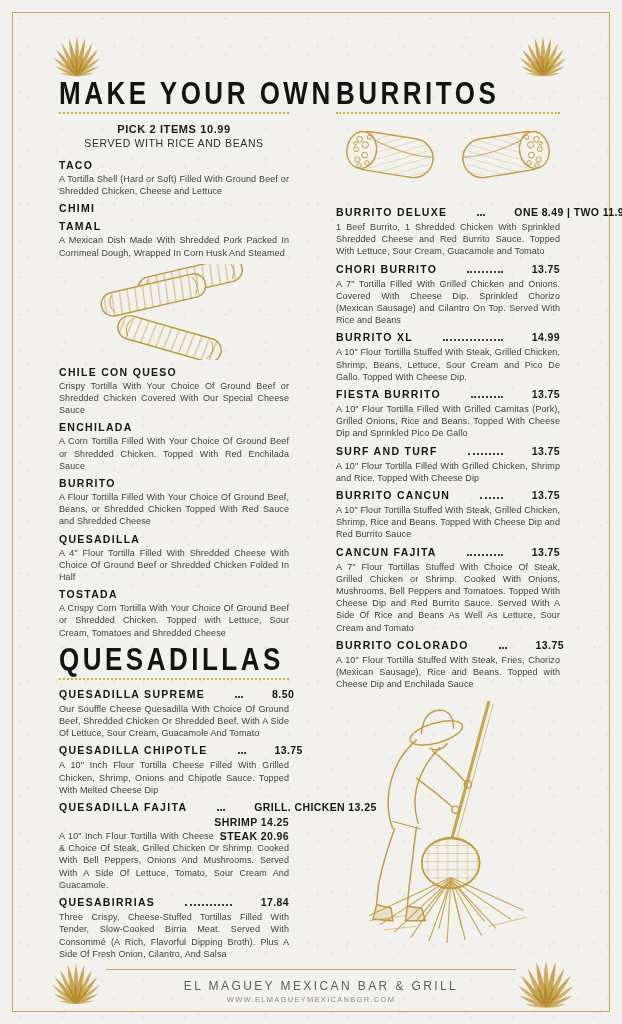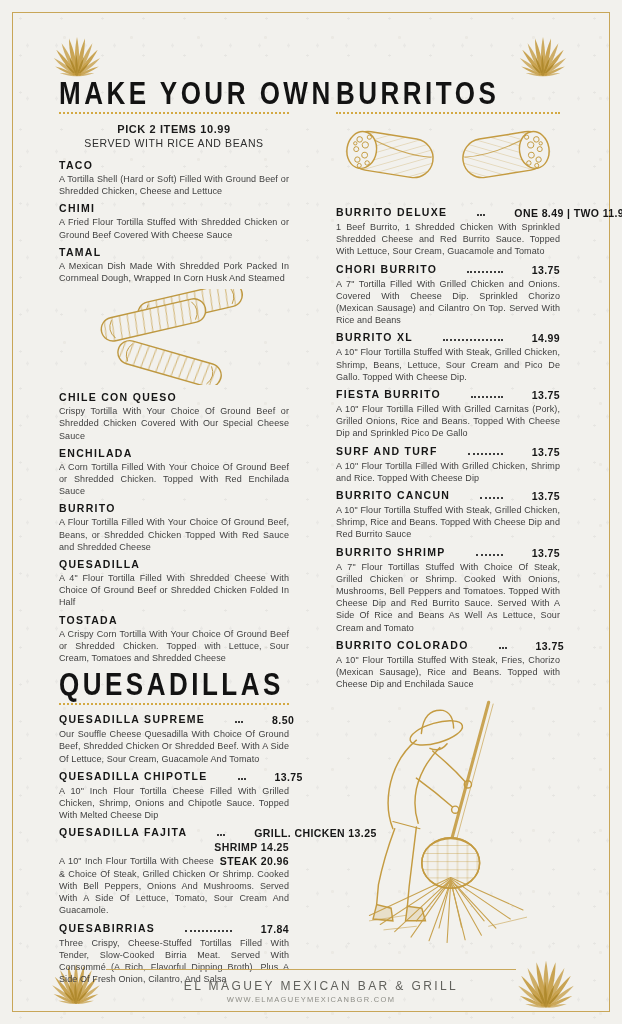--- a/index.html
+++ b/index.html
@@ -30,21 +30,21 @@
     letter-spacing:3.5px; color:#131313; white-space:nowrap;}
   .section-title span{display:inline-block; transform:scaleY(1.18); transform-origin:center;}
   .dotline{border-bottom:2.5px dotted #D3A943; height:0; margin:4px 0 8px;}
 
   .sub1{text-align:center; font-weight:bold; font-size:11px; line-height:14px; letter-spacing:.6px;}
   .sub2{text-align:center; font-size:10.5px; line-height:14px; letter-spacing:.6px; color:#2e2e2e; margin-bottom:9px;}
 
   .menu-item{margin-bottom:5px;}
   .item-name{font-weight:bold; font-size:10.5px; line-height:13px; letter-spacing:1.3px; color:#161616; margin-bottom:1px;}
   .item-desc{font-size:9px; line-height:12.2px; letter-spacing:.1px; color:#3f3f3f; text-align:justify;}
-  .price-row{display:flex; align-items:flex-end; margin-bottom:2px;gap:27px;}
+  .price-row{display:flex; margin-bottom:2px;gap:27px;}
   .price-row .item-name{margin-bottom:0; white-space:nowrap;}
   .leader{flex:1 1 auto; min-width:8px; border-bottom:2px dotted #3d3d3d; margin:0 2px 3px 3px;}
   .price{font-weight:bold; font-size:10.5px; letter-spacing:.4px; white-space:nowrap; color:#161616;}
   .price-line2{text-align:right; font-weight:bold; font-size:10.5px; line-height:13px; letter-spacing:.4px; margin-bottom:1px;}
   .float-price{float:right; font-weight:bold; font-size:10.5px; letter-spacing:.4px; color:#161616; margin-left:6px;}
 
   .illo{display:block; margin:4px auto;}
   .tamales-svg{width:178px; height:96px; margin:5px auto 6px;}
   .burritos-svg{width:222px; height:72px; margin:6px auto 12px;}
   .farmer-svg{width:190px; height:271px; margin:2px auto 0;}
@@ -152,21 +152,20 @@
     <div class="dotline"></div>
     <div class="sub1">PICK 2 ITEMS 10.99</div>
     <div class="sub2">SERVED WITH RICE AND BEANS</div>
 
     <div class="menu-item">
       <div class="item-name">TACO</div>
       <div class="item-desc">A Tortilla Shell (Hard or Soft) Filled With Ground Beef or Shredded Chicken, Cheese and Lettuce</div>
     </div>
     <div class="menu-item">
       <div class="item-name">CHIMI</div>
-      <div class="item-desc">A Fried Flour Tortilla Stuffed With Shredded Chicken or Ground Beef Covered With Cheese Sauce</div>
     </div>
     <div class="menu-item">
       <div class="item-name">TAMAL</div>
       <div class="item-desc">A Mexican Dish Made With Shredded Pork Packed In Cornmeal Dough, Wrapped In Corn Husk And Steamed</div>
     </div>
 
     <svg class="illo tamales-svg" viewBox="0 0 200 110">
       <use href="#tamal" transform="translate(56,18) rotate(-13)"></use>
       <use href="#tamal" transform="translate(14,36) rotate(-13)"></use>
       <use href="#tamal" transform="translate(40,56) rotate(16)"></use>
@@ -288,21 +287,21 @@
     <div class="menu-item">
       <div class="price-row">
         <span class="item-name">BURRITO CANCUN</span>
         <span class="leader"></span>
         <span class="price">13.75</span>
       </div>
       <div class="item-desc">A 10" Flour Tortilla Stuffed With Steak, Grilled Chicken, Shrimp, Rice and Beans. Topped With Cheese Dip and Red Burrito Sauce</div>
     </div>
     <div class="menu-item">
       <div class="price-row">
-        <span class="item-name">BURRITO SHRIMP</span>
+        <span class="item-name">CANCUN FAJITA</span>
         <span class="leader"></span>
         <span class="price">13.75</span>
       </div>
       <div class="item-desc">A 7" Flour Tortillas Stuffed With Choice Of Steak, Grilled Chicken or Shrimp. Cooked With Onions, Mushrooms, Bell Peppers and Tomatoes. Topped With Cheese Dip and Red Burrito Sauce. Served With A Side Of Rice and Beans As Well As Lettuce, Sour Cream and Tomato</div>
     </div>
     <div class="menu-item">
       <div class="price-row">
         <span class="item-name">BURRITO COLORADO</span>
         <span class="leader"></span>
         <span class="price">13.75</span>

